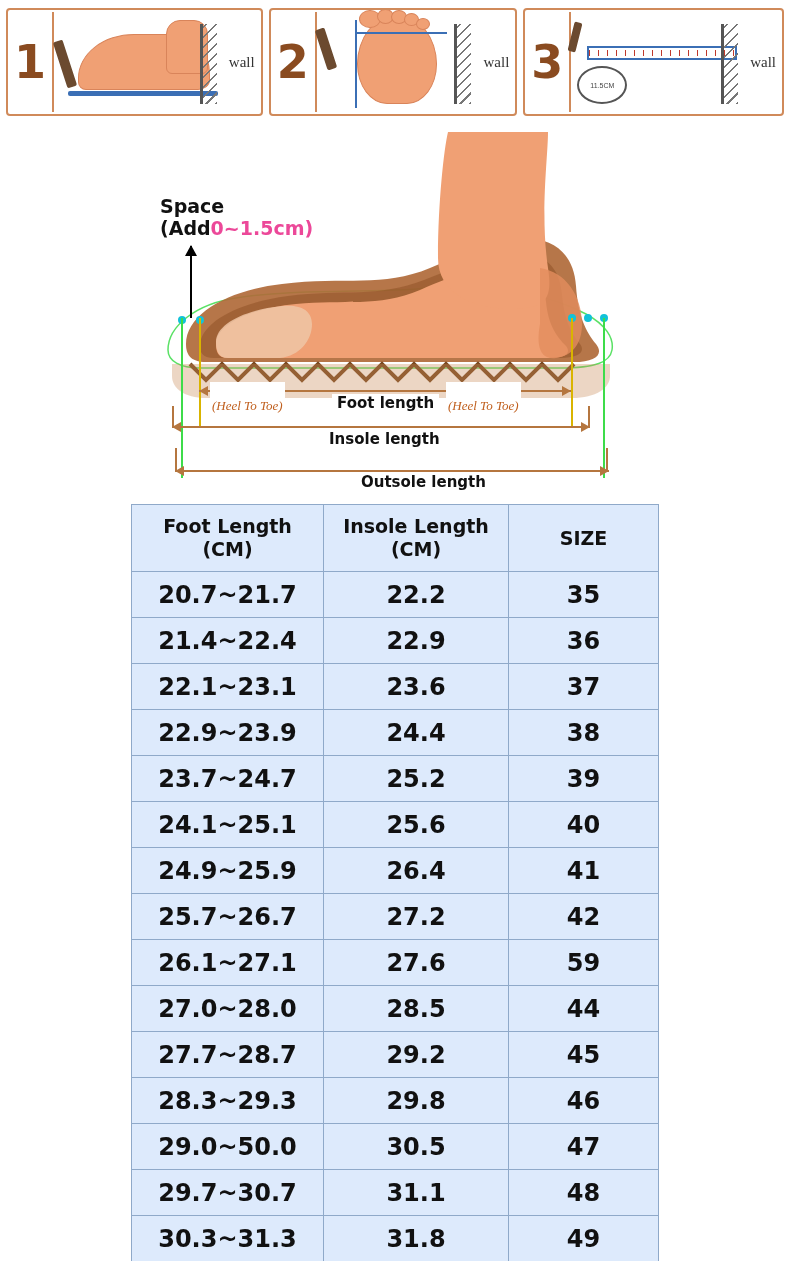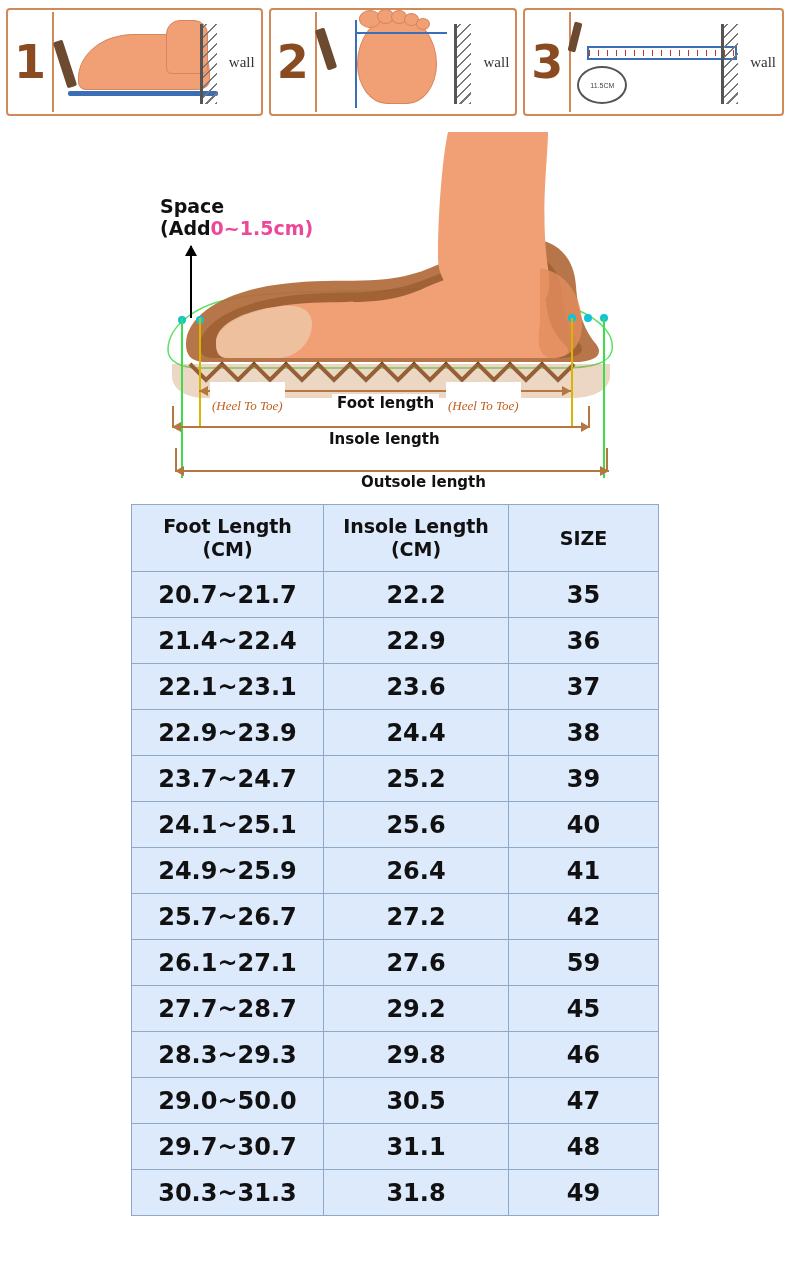--- a/index.html
+++ b/index.html
@@ -496,20 +496,25 @@
           <td>25.7~26.7</td>
           <td>27.2</td>
           <td>42</td>
         </tr>
         <tr>
           <td>26.1~27.1</td>
           <td>27.6</td>
           <td>59</td>
         </tr>
         <tr>
+          <td>27.0~28.0</td>
+          <td>28.5</td>
+          <td>44</td>
+        </tr>
+        <tr>
           <td>27.7~28.7</td>
           <td>29.2</td>
           <td>45</td>
         </tr>
         <tr>
           <td>28.3~29.3</td>
           <td>29.8</td>
           <td>46</td>
         </tr>
         <tr>

